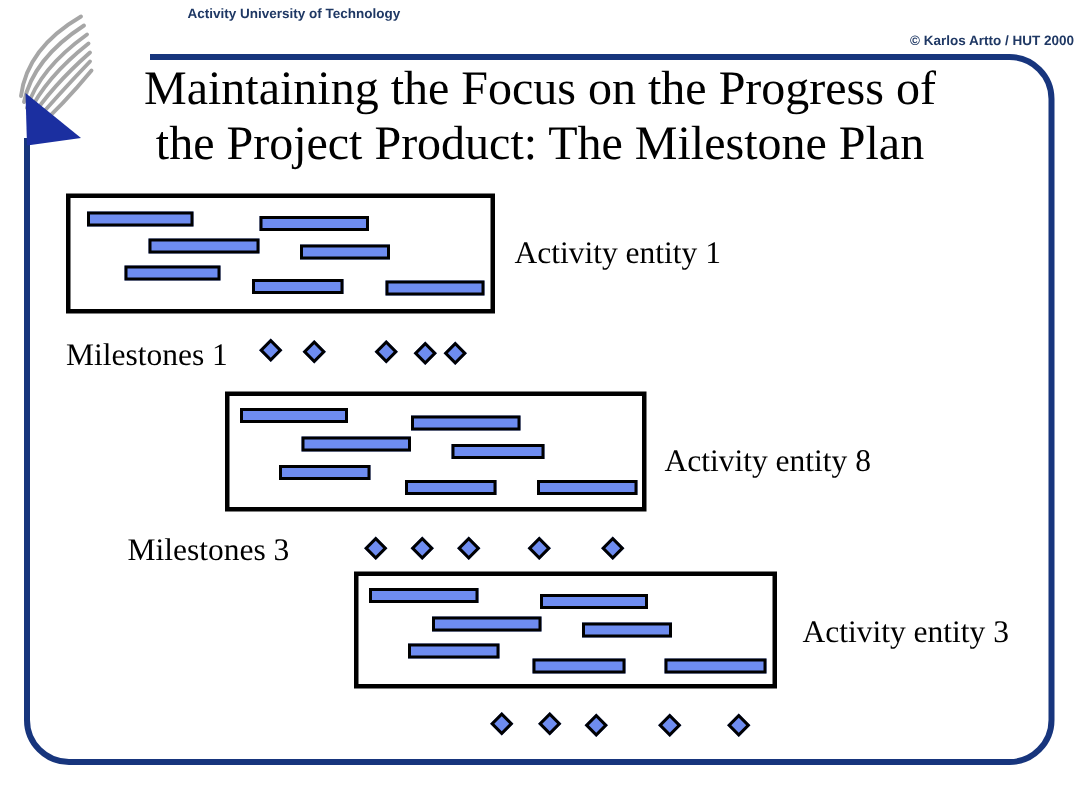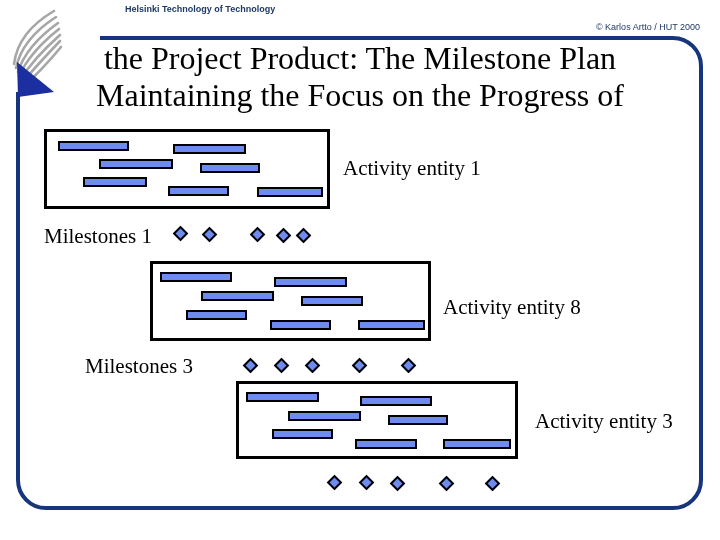--- a/index.html
+++ b/index.html
@@ -17,22 +17,22 @@
   #corner-patch{
     position:absolute;left:0;top:0;width:100px;height:92px;background:#fff;z-index:2;
   }
   #logo{position:absolute;left:4px;top:6px;z-index:3;}
   .org-lines{
     position:absolute;left:125px;top:3px;z-index:4;
     color:var(--header-text,#1F3864);font-size:9px;font-weight:700;line-height:12px;
     white-space:nowrap;
   }
   .copyright{
-    position:absolute;right:20px;top:22px;z-index:4;
-    color:var(--header-text,#1F3864);font-size:9px;font-weight:400;white-space:nowrap;
+    position:absolute;right:4px;top:22px;z-index:4;
+    color:var(--header-text,#1F3864);font-size:9px;font-weight:700;white-space:nowrap;
   }
   .slide-title{
     position:absolute;left:20px;top:40px;width:680px;z-index:4;
     font-family:"Liberation Serif",serif;font-size:32px;line-height:37px;
     color:#000;text-align:center;white-space:nowrap;
   }
   #diagram-layer{position:absolute;left:0;top:0;width:720px;height:480px;z-index:4;}
   .activity-box{
     position:absolute;background:#fff;border:3px solid #000;box-sizing:border-box;
   }
@@ -64,28 +64,28 @@
       <path d="M14,66 Q22,40 54,17"></path>
       <path d="M15,70 Q26,46 55,23"></path>
       <path d="M16,74 Q30,52 56,29"></path>
       <path d="M17,78 Q34,58 56,35"></path>
       <path d="M18,82 Q38,64 57,41"></path>
     </g>
     <polygon points="13,56 50,86 14,91" fill="#1B2FA0"></polygon>
   </svg>
 
   <div class="org-lines">
-    <div>Helsinki Technology of Technology</div>
+    <div>Activity University of Technology</div>
   </div>
 
   <div class="copyright">© Karlos Artto / HUT 2000</div>
 
   <div class="slide-title">
+    <div>Maintaining the Focus on the Progress of</div>
     <div>the Project Product: The Milestone Plan</div>
-    <div>Maintaining the Focus on the Progress of</div>
   </div>
 
   <div id="diagram-layer">
       <div class="activity-box" style="left: 44px; top: 129px; width: 286px; height: 80px;">
         <div class="gantt-bar" style="left: 11px; top: 9px; width: 71px; height: 10px;"></div>
         <div class="gantt-bar" style="left: 126px; top: 12px; width: 73px; height: 10px;"></div>
         <div class="gantt-bar" style="left: 52px; top: 27px; width: 74px; height: 10px;"></div>
         <div class="gantt-bar" style="left: 153px; top: 31px; width: 60px; height: 10px;"></div>
         <div class="gantt-bar" style="left: 36px; top: 45px; width: 64px; height: 10px;"></div>
         <div class="gantt-bar" style="left: 121px; top: 54px; width: 61px; height: 10px;"></div>

